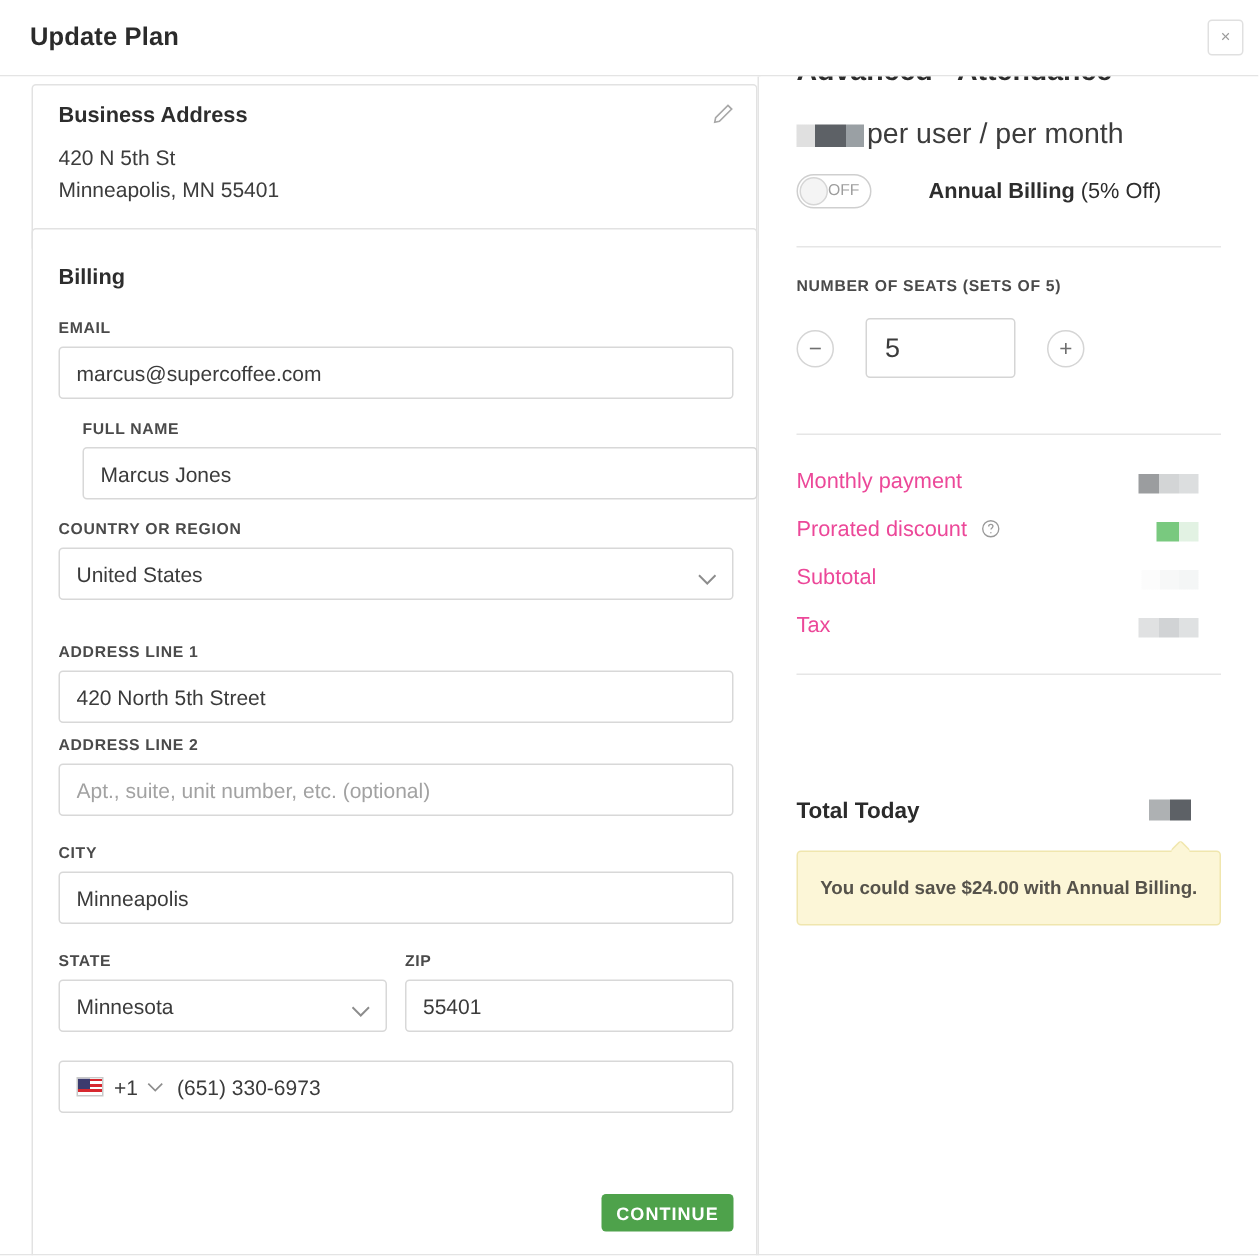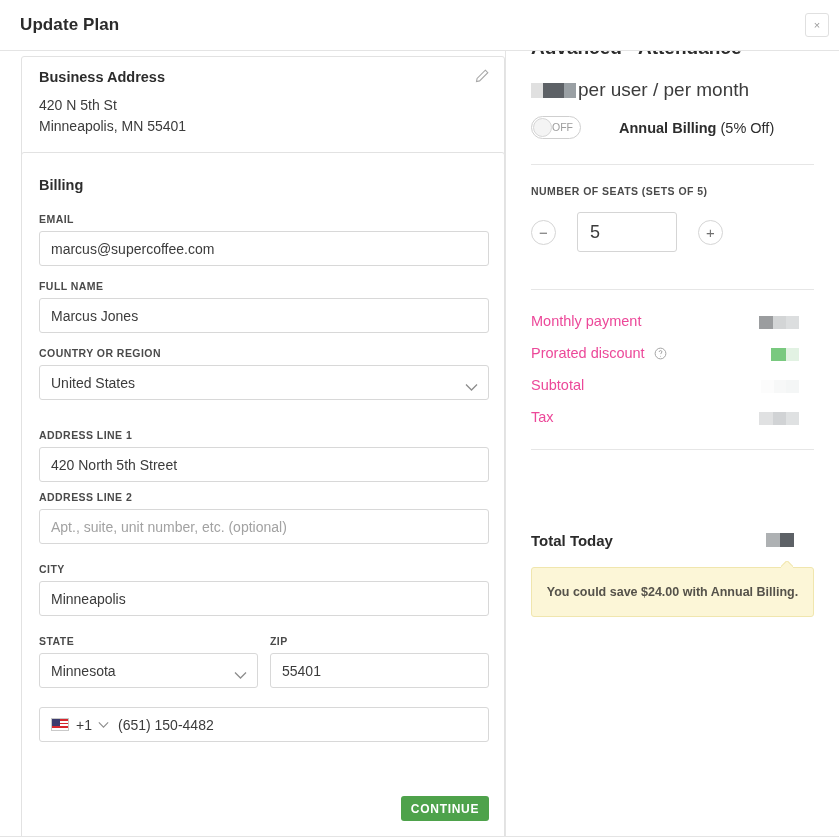--- a/index.html
+++ b/index.html
@@ -88,21 +88,21 @@
   }
   .f-input::placeholder { color: #a2a2a2; }
   .select-wrap { position: relative; }
   .chevron {
     position: absolute; right: 11px; top: 13px;
     pointer-events: none; color: #8d8d8d;
   }
 
   
   #field-email      { left: 17px; top: 60px;  width: 450px; }
-  #field-fullname   { left: 17px; top: 127px; width: 450px; }
+  #field-fullname   { left: 33px; top: 127px; width: 450px; }
   #field-country    { left: 17px; top: 194px; width: 450px; }
   #field-address1   { left: 17px; top: 276px; width: 450px; }
   #field-address2   { left: 17px; top: 338px; width: 450px; }
   #field-city       { left: 17px; top: 410px; width: 450px; }
   #field-state      { left: 17px; top: 482px; width: 219px; }
   #field-zip        { left: 248px; top: 482px; width: 219px; }
   #field-phone      { left: 17px; top: 554px; width: 450px; }
 
   
   .phone-box {
@@ -350,21 +350,21 @@
           <span class="flag">
             <span class="stripes"></span>
               <span class="canton"></span>
           </span>
           <span class="dial">+1</span>
           <span class="phone-chevron">
             <svg width="11" height="8" viewBox="0 0 13 9" fill="none" stroke="currentColor" stroke-width="1.3">
                 <path d="M1 1.5L6.5 7 12 1.5"></path>
               </svg>
           </span>
-          <span class="phone-num">(651) 150-4482</span>
+          <span class="phone-num">(651) 330-6973</span>
         </div>
       </div>
 
       <button class="continue-button">CONTINUE</button>
     </div>
   </div>
 
   <div class="right-col">
 
     <div class="plan-name">Advanced - Attendance</div>

